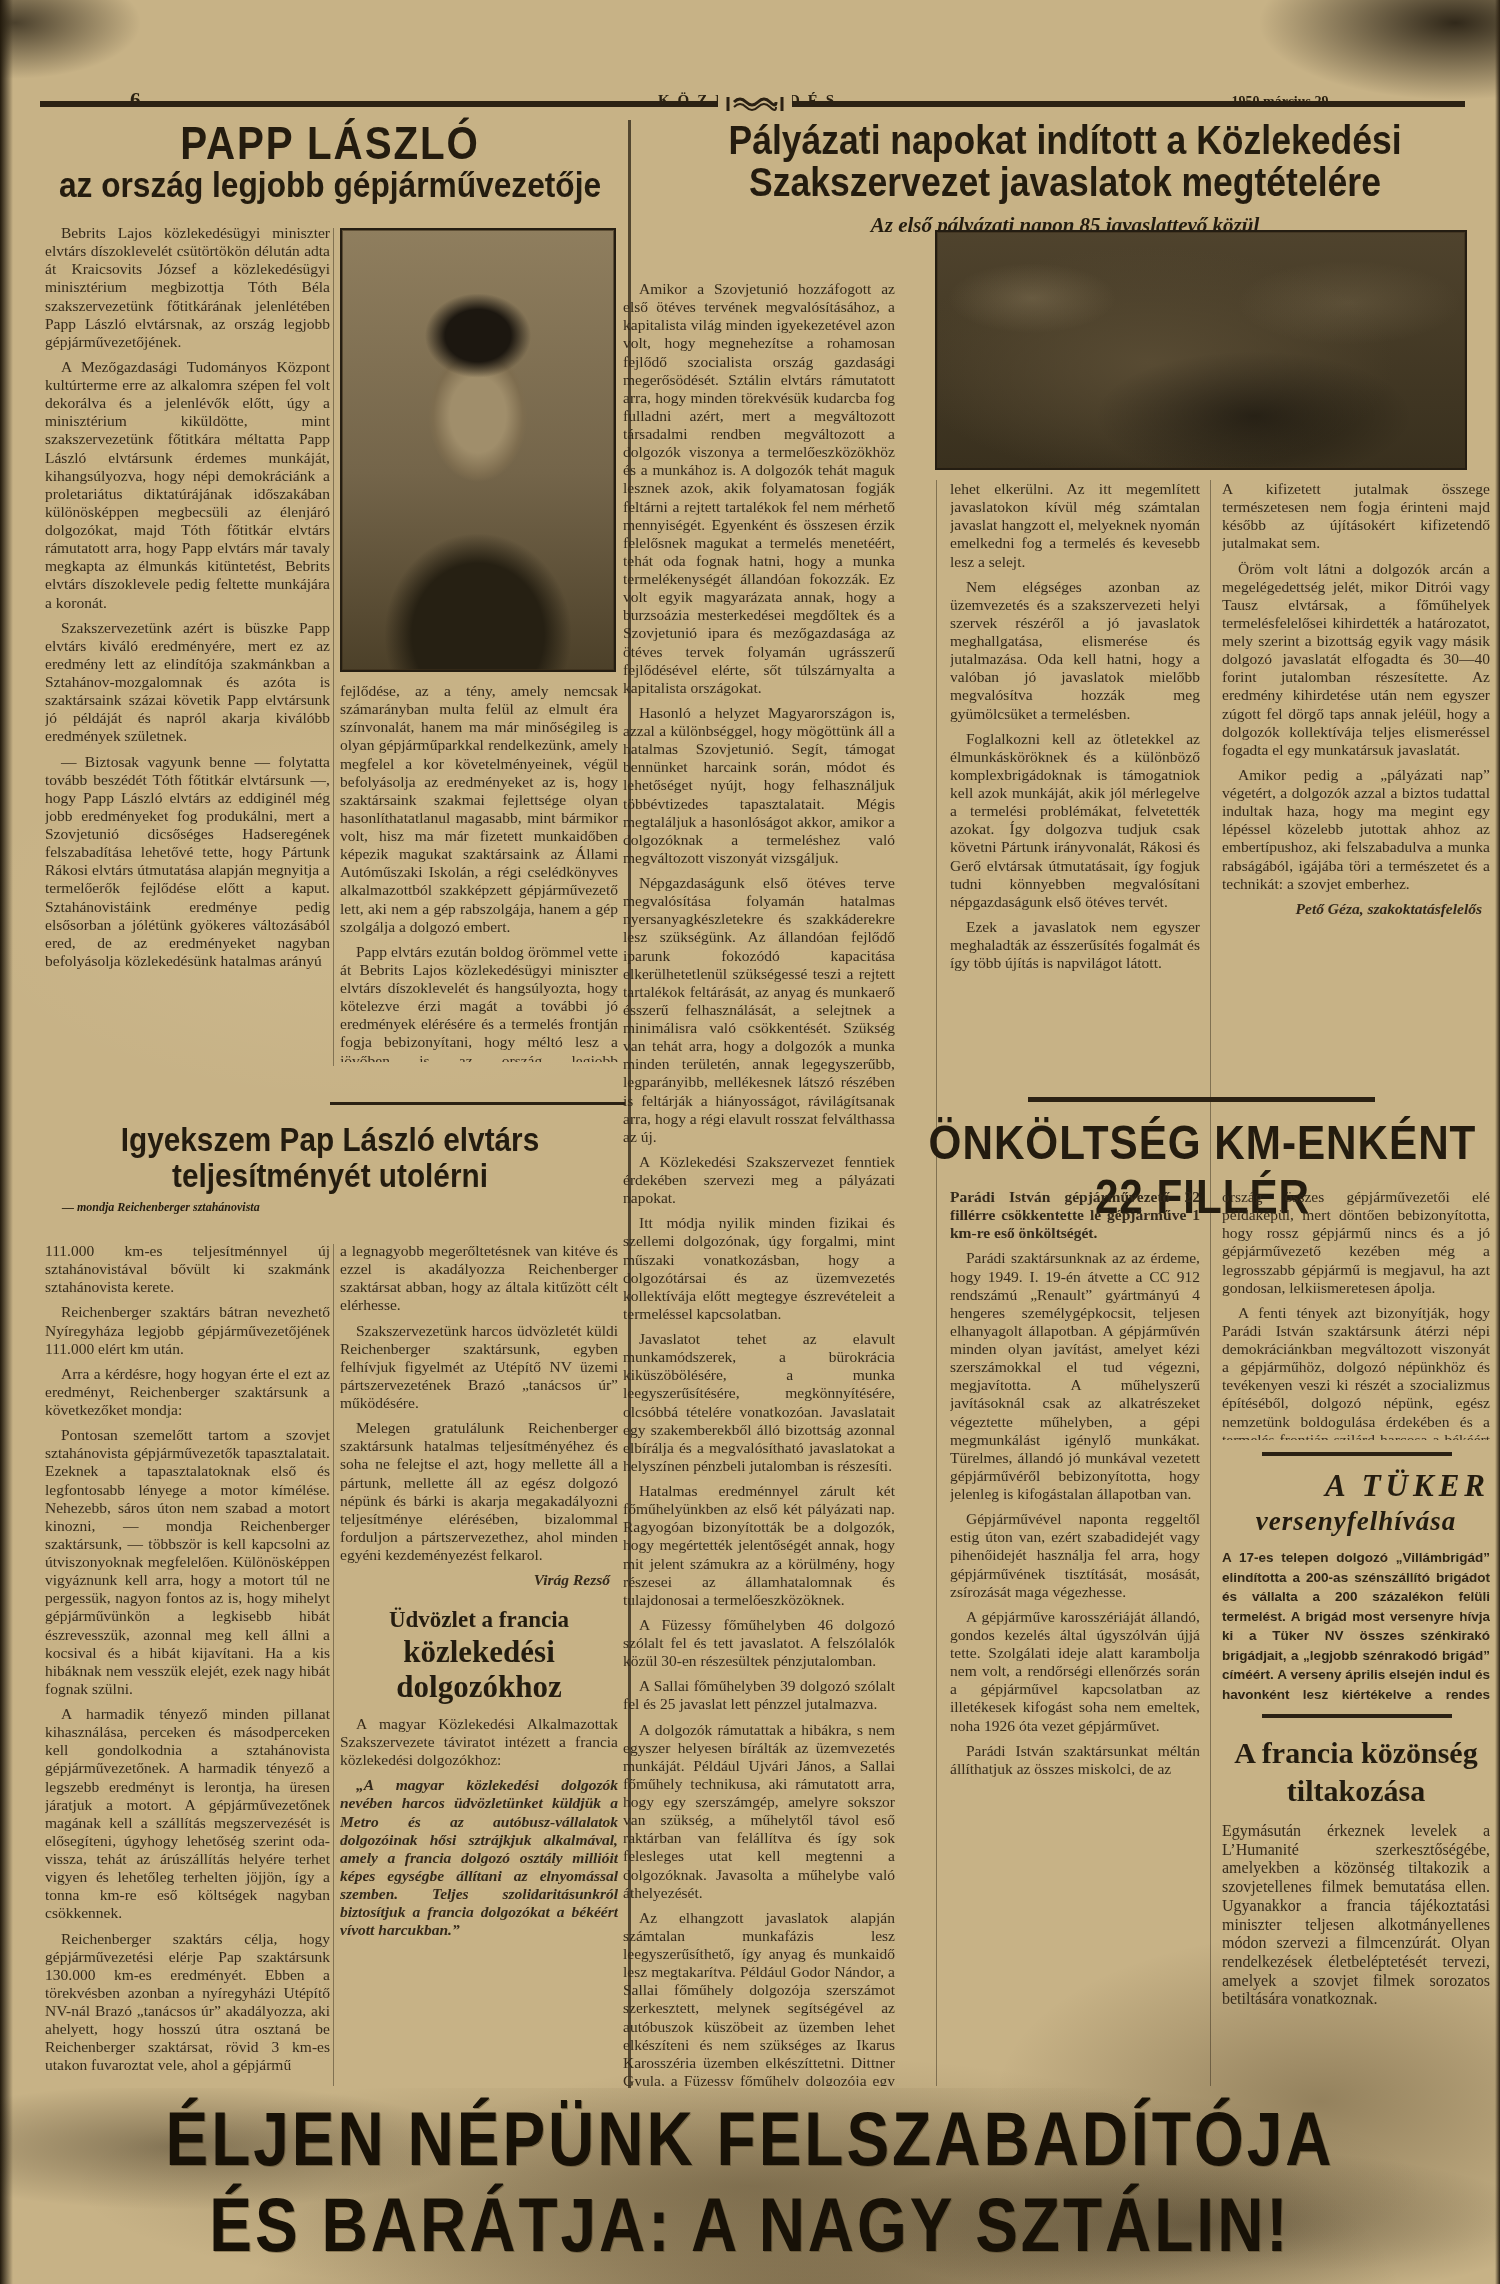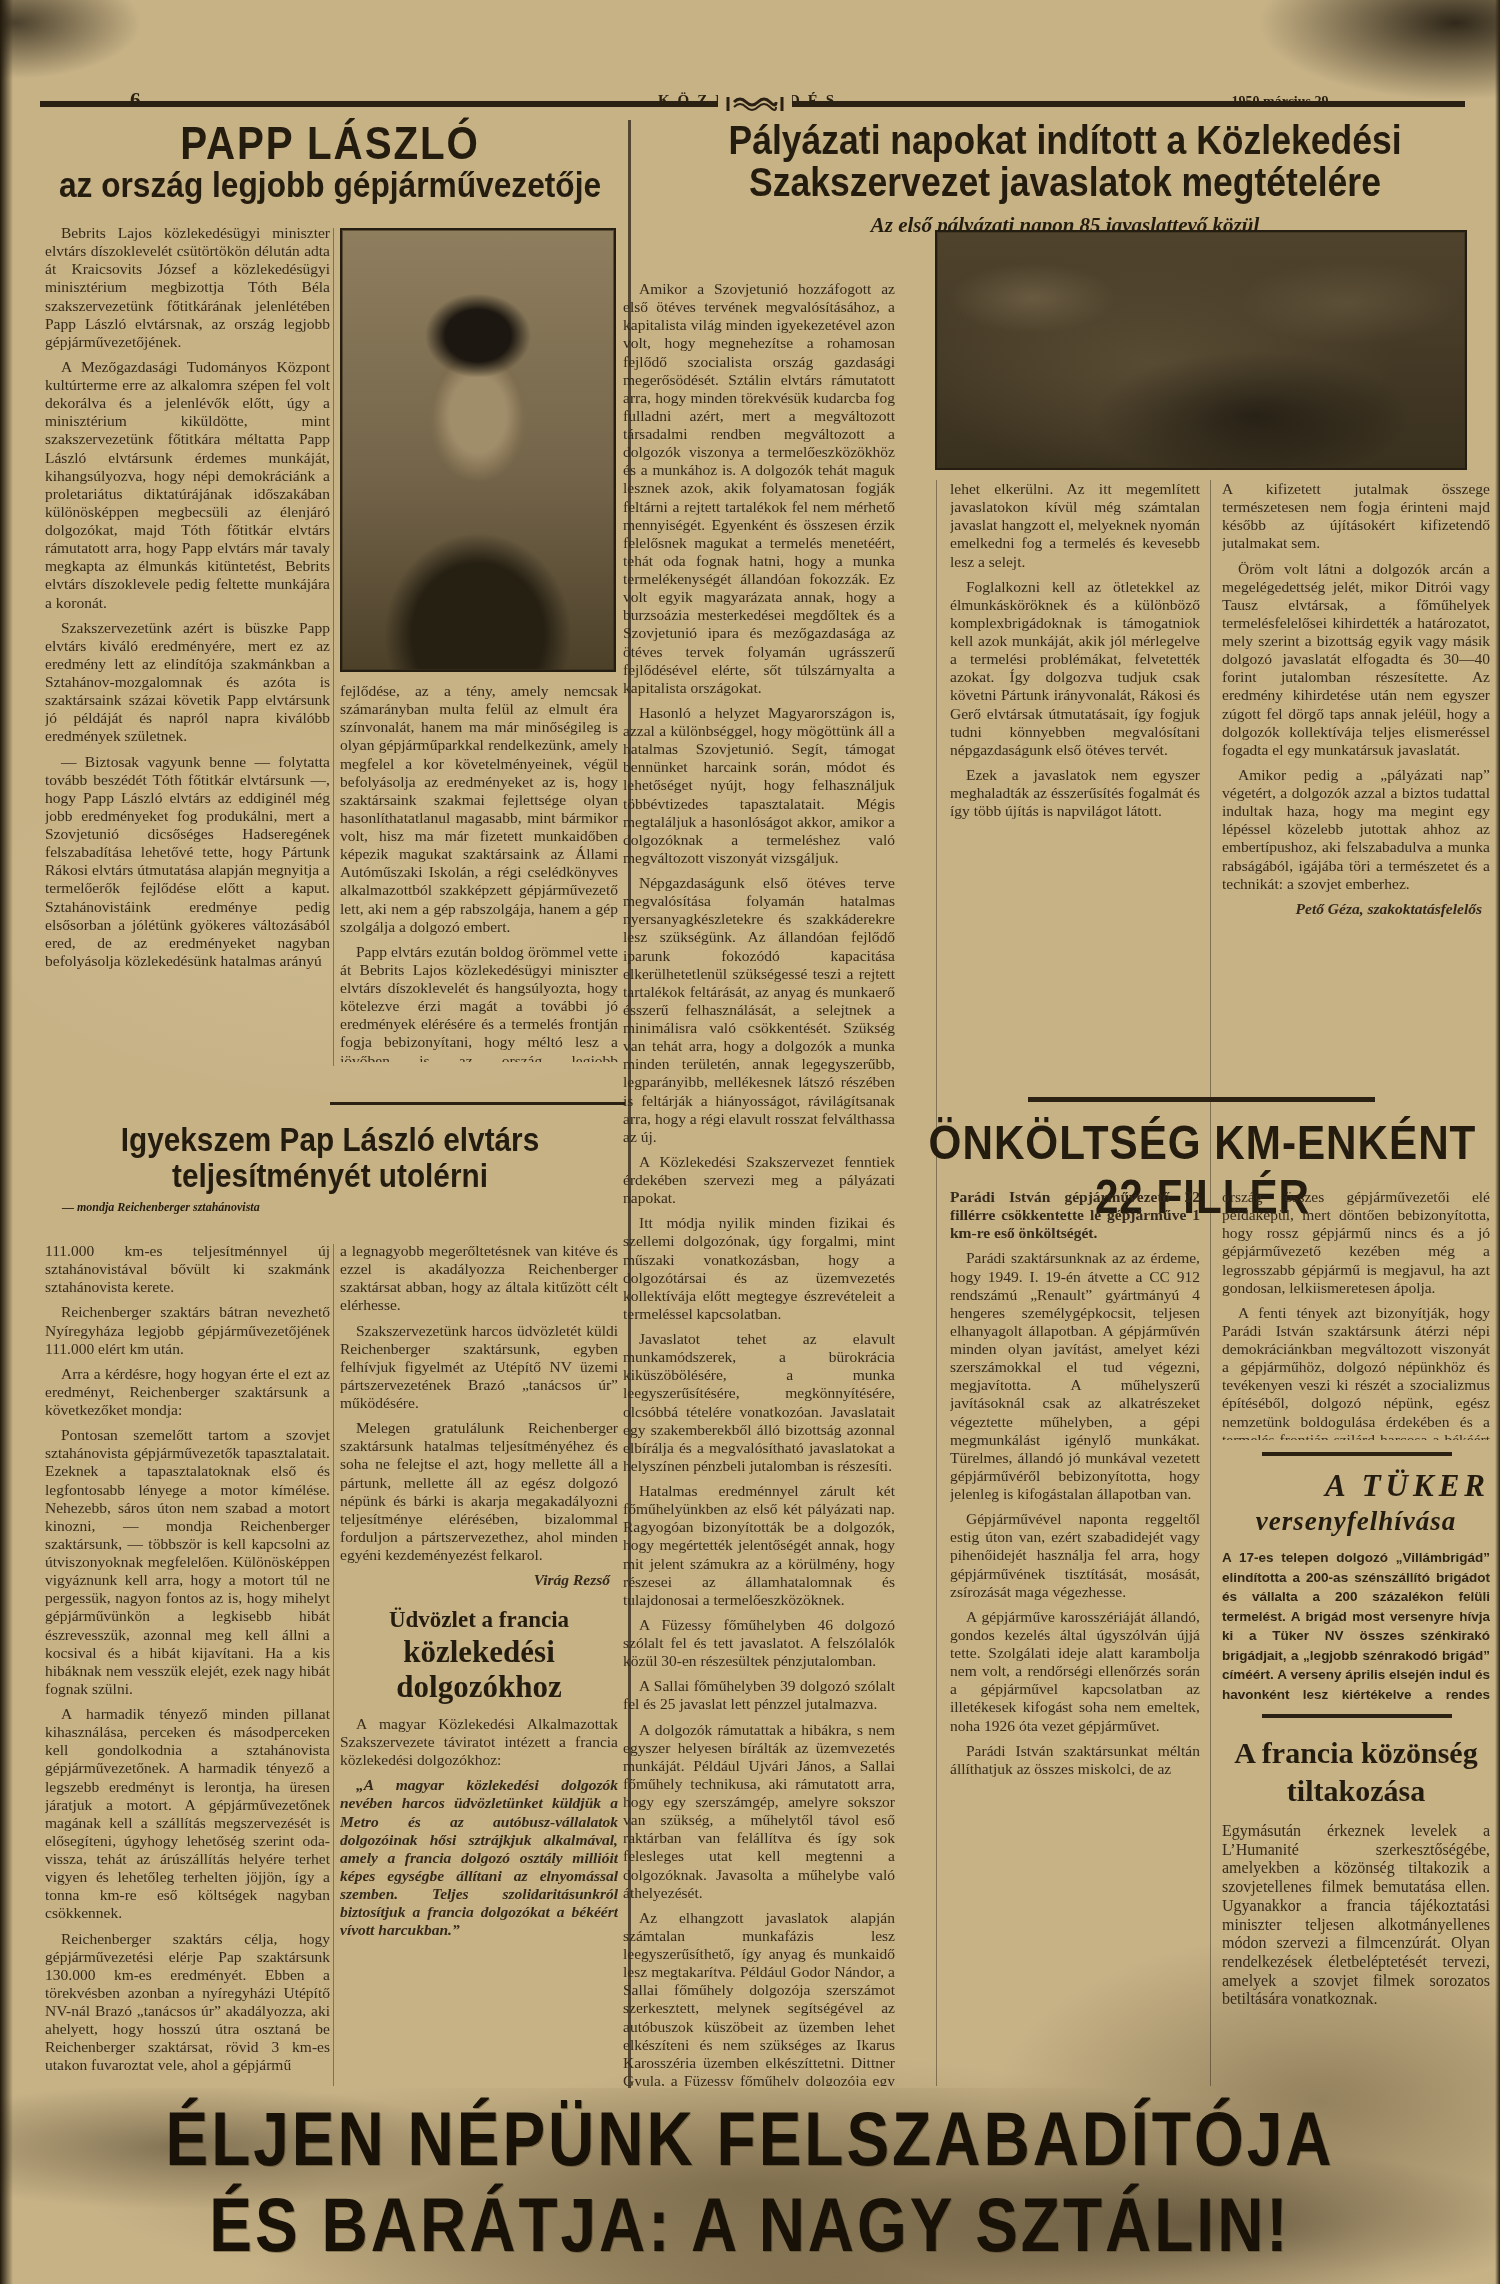--- a/index.html
+++ b/index.html
@@ -79,21 +79,21 @@
   <div class="abs hair" style="left:333px;top:1244px;width:1px;height:842px;"></div>
   <div class="abs hair" style="left:936px;top:480px;width:1px;height:1606px;"></div>
   <div class="abs hair" style="left:1210px;top:480px;width:1px;height:1606px;"></div>
 
   <div class="abs headline" style="left:40px;top:120px;width:580px;font-size:42px;letter-spacing:2px;">PAPP LÁSZLÓ</div>
   <div class="abs headline" style="left:40px;top:166px;width:580px;font-size:33px;">az ország legjobb gépjárművezetője</div>
 
   <div class="abs bodycol" style="left:45px;top:224px;width:285px;height:842px;">
     <p>Bebrits Lajos közlekedésügyi miniszter elvtárs díszoklevelét csütörtökön délután adta át Kraicsovits József a közlekedésügyi minisztérium megbizottja Tóth Béla szakszervezetünk főtitkárának jelenlétében Papp László elvtársnak, az ország legjobb gépjárművezetőjének.</p>
     <p>A Mezőgazdasági Tudományos Központ kultúrterme erre az alkalomra szépen fel volt dekorálva és a jelenlévők előtt, úgy a minisztérium kiküldötte, mint szakszervezetünk főtitkára méltatta Papp László elvtársunk érdemes munkáját, kihangsúlyozva, hogy népi demokráciánk a proletariátus diktatúrájának időszakában különösképpen megbecsüli az élenjáró dolgozókat, majd Tóth főtitkár elvtárs rámutatott arra, hogy Papp elvtárs már tavaly megkapta az élmunkás kitüntetést, Bebrits elvtárs díszoklevele pedig feltette munkájára a koronát.</p>
-    <p>Szakszervezetünk azért is büszke Papp elvtárs kiváló eredményére, mert ez az eredmény lett az elindítója szakmánkban a Sztahánov-mozgalomnak és azóta is szaktársaink százai követik Papp elvtársunk jó példáját és napról napra kiválóbb eredmények születnek.</p>
+    <p>Szakszervezetünk azért is büszke Papp elvtárs kiváló eredményére, mert ez az eredmény lett az elindítója szakmánkban a Sztahánov-mozgalomnak és azóta is szaktársaink százai követik Papp elvtársunk jó példáját és napról akarja kiválóbb eredmények születnek.</p>
     <p>— Biztosak vagyunk benne — folytatta tovább beszédét Tóth főtitkár elvtársunk —, hogy Papp László elvtárs az eddiginél még jobb eredményeket fog produkálni, mert a Szovjetunió dicsőséges Hadseregének felszabadítása lehetővé tette, hogy Pártunk Rákosi elvtárs útmutatása alapján megnyitja a termelőerők fejlődése előtt a kaput. Sztahánovistáink eredménye pedig elsősorban a jólétünk gyökeres változásából ered, de az eredményeket nagyban befolyásolja közlekedésünk hatalmas arányú</p>
   </div>
 
   <div class="abs" style="left:340px;top:228px;width:278px;height:838px;">
     <div class="photo-frame papp-photo" style="width:272px;height:440px;"></div>
     <div class="bodycol" style="width:278px;margin-top:10px;height:380px;">
       <p class="noind">fejlődése, az a tény, amely nemcsak számarányban multa felül az elmult éra színvonalát, hanem ma már minőségileg is olyan gépjárműparkkal rendelkezünk, amely megfelel a kor követelményeinek, végül befolyásolja az eredményeket az is, hogy szaktársaink szakmai fejlettsége olyan hasonlíthatatlanul magasabb, mint bármikor volt, hisz ma már fizetett munkaidőben képezik magukat szaktársaink az Állami Autóműszaki Iskolán, a régi cselédkönyves alkalmazottból szakképzett gépjárművezető lett, aki nem a gép rabszolgája, hanem a gép szolgálja a dolgozó embert.</p>
       <p>Papp elvtárs ezután boldog örömmel vette át Bebrits Lajos közlekedésügyi miniszter elvtárs díszoklevelét és hangsúlyozta, hogy kötelezve érzi magát a további jó eredmények elérésére és a termelés frontján fogja bebizonyítani, hogy méltó lesz a jövőben is az ország legjobb gépjárművezetője cím viselésére.</p>
     </div>
   </div>
@@ -141,20 +141,21 @@
     <p>Javaslatot tehet az elavult munkamódszerek, a bürokrácia kiküszöbölésére, a munka leegyszerűsítésére, megkönnyítésére, olcsóbbá tételére vonatkozóan. Javaslatait egy szakemberekből álló bizottság azonnal elbírálja és a megvalósítható javaslatokat a helyszínen pénzbeli jutalomban is részesíti.</p>
     <p>Hatalmas eredménnyel zárult két főműhelyünkben az első két pályázati nap. Ragyogóan bizonyították be a dolgozók, hogy megértették jelentőségét annak, hogy mit jelent számukra az a körülmény, hogy részesei az államhatalomnak és tulajdonosai a termelőeszközöknek.</p>
     <p>A Füzessy főműhelyben 46 dolgozó szólalt fel és tett javaslatot. A felszólalók közül 30-en részesültek pénzjutalomban.</p>
     <p>A Sallai főműhelyben 39 dolgozó szólalt fel és 25 javaslat lett pénzzel jutalmazva.</p>
     <p>A dolgozók rámutattak a hibákra, s nem egyszer helyesen bírálták az üzemvezetés munkáját. Például Ujvári János, a Sallai főműhely technikusa, aki rámutatott arra, hogy egy szerszámgép, amelyre sokszor van szükség, a műhelytől távol eső raktárban van felállítva és így sok felesleges utat kell megtenni a dolgozóknak. Javasolta a műhelybe való áthelyezését.</p>
     <p>Az elhangzott javaslatok alapján számtalan munkafázis lesz leegyszerűsíthető, így anyag és munkaidő lesz megtakarítva. Például Godor Nándor, a Sallai főműhely dolgozója szerszámot szerkesztett, melynek segítségével az autóbuszok küszöbeit az üzemben lehet elkészíteni és nem szükséges az Ikarus Karosszéria üzemben elkészíttetni. Dittner Gyula, a Füzessy főműhely dolgozója egy konnektor beállítását javasolta, melynek segítségével a gyakori kábeltörés kiküszöbölhető.</p>
   </div>
 
   <div class="abs bodycol" style="left:950px;top:480px;width:250px;height:606px;">
     <p class="noind">lehet elkerülni. Az itt megemlített javaslatokon kívül még számtalan javaslat hangzott el, melyeknek nyomán emelkedni fog a termelés és kevesebb lesz a selejt.</p>
+    <p>Nem elégséges azonban az üzemvezetés és a szakszervezeti helyi szervek részéről a jó javaslatok meghallgatása, elismerése és jutalmazása. Oda kell hatni, hogy a valóban jó javaslatok mielőbb megvalósítva hozzák meg gyümölcsüket a termelésben.</p>
     <p>Foglalkozni kell az ötletekkel az élmunkásköröknek és a különböző komplexbrigádoknak is támogatniok kell azok munkáját, akik jól mérlegelve a termelési problémákat, felvetették azokat. Így dolgozva tudjuk csak követni Pártunk irányvonalát, Rákosi és Gerő elvtársak útmutatásait, így fogjuk tudni könnyebben megvalósítani népgazdaságunk első ötéves tervét.</p>
     <p>Ezek a javaslatok nem egyszer meghaladták az ésszerűsítés fogalmát és így több újítás is napvilágot látott.</p>
   </div>
 
   <div class="abs bodycol" style="left:1222px;top:480px;width:268px;height:610px;">
     <p class="noind">A kifizetett jutalmak összege természetesen nem fogja érinteni majd később az újításokért kifizetendő jutalmakat sem.</p>
     <p>Öröm volt látni a dolgozók arcán a megelégedettség jelét, mikor Ditrói vagy Tausz elvtársak, a főműhelyek termelésfelelősei kihirdették a határozatot, mely szerint a bizottság egyik vagy másik dolgozó javaslatát elfogadta és 30—40 forint jutalomban részesítette. Az eredmény kihirdetése után nem egyszer zúgott fel dörgő taps annak jeléül, hogy a dolgozók kollektívája teljes elismeréssel fogadta el egy munkatársuk javaslatát.</p>
     <p>Amikor pedig a „pályázati nap” végetért, a dolgozók azzal a biztos tudattal indultak haza, hogy ma megint egy lépéssel közelebb jutottak ahhoz az embertípushoz, aki felszabadulva a munka rabságából, igájába töri a természetet és a technikát: a szovjet emberhez.</p>
     <p class="sig">Pető Géza, szakoktatásfelelős</p>
   </div>

